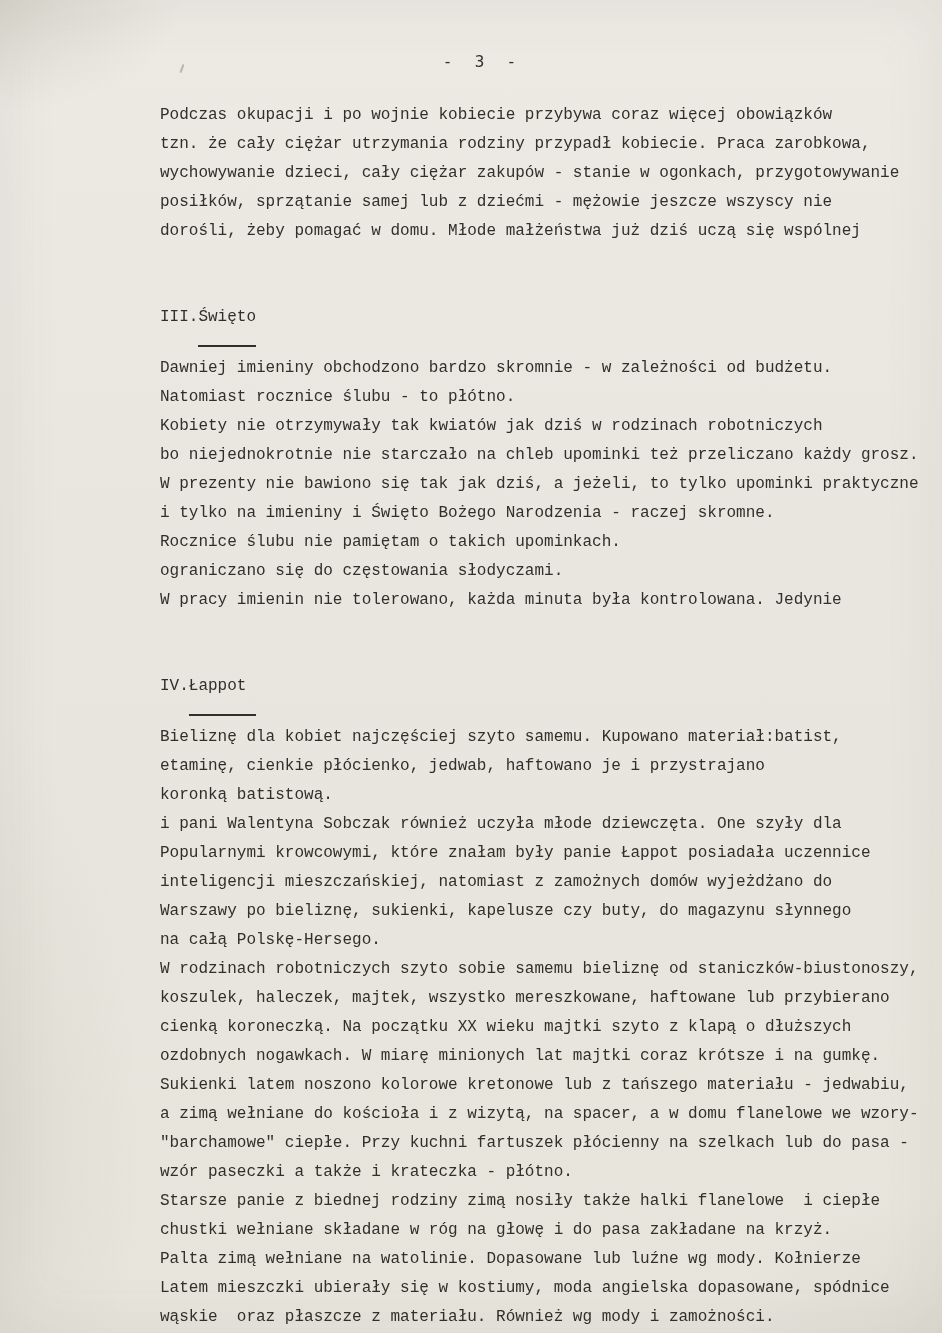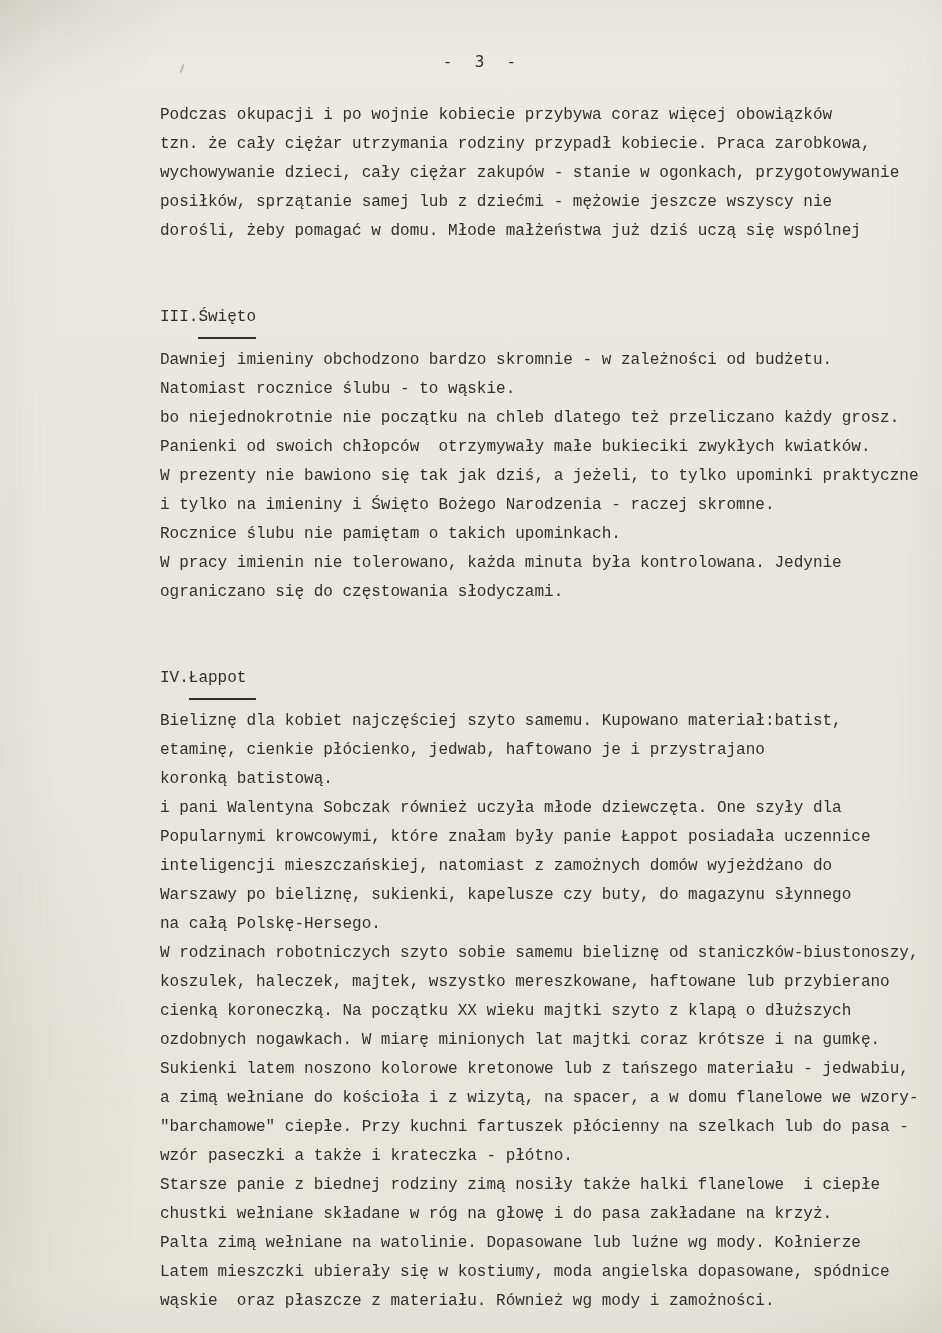--- a/index.html
+++ b/index.html
@@ -47,21 +47,21 @@
     white-space: pre;
     letter-spacing: 0;
   }
   .heading {
     line-height: 29px;
     margin: 0 0 7px 0;
     white-space: pre;
   }
   .heading .underlined {
     border-bottom: 2px solid #312f2a;
-    padding-bottom: 10px;
+    padding-bottom: 18px;
     white-space: pre;
     display: inline-block;
     line-height: 20px;
     margin-top: 48px;
   }
   .stray-mark {
     position: absolute;
     top: 64px;
     left: 181px;
     width: 2px;
@@ -81,28 +81,28 @@
       <div class="paragraph">
         <div class="line">Podczas okupacji i po wojnie kobiecie przybywa coraz więcej obowiązków</div>
         <div class="line">tzn. że cały ciężar utrzymania rodziny przypadł kobiecie. Praca zarobkowa,</div>
         <div class="line">wychowywanie dzieci, cały ciężar zakupów - stanie w ogonkach, przygotowywanie</div>
         <div class="line">posiłków, sprzątanie samej lub z dziećmi - mężowie jeszcze wszyscy nie</div>
         <div class="line">dorośli, żeby pomagać w domu. Młode małżeństwa już dziś uczą się wspólnej</div>
       </div>
       <div class="heading"><span>III.</span><span class="underlined">Święto</span></div>
       <div class="paragraph">
         <div class="line">Dawniej imieniny obchodzono bardzo skromnie - w zależności od budżetu.</div>
-        <div class="line">Natomiast rocznice ślubu - to wąskie.</div>
-        <div class="line">bo niejednokrotnie nie początku na chleb dlatego też przeliczano każdy grosz.</div>
-        <div class="line">Panienki od swoich chłopców  otrzymywały małe bukieciki zwykłych kwiatków.</div>
+        <div class="line">Natomiast rocznice ślubu - to płótno.</div>
+        <div class="line">Kobiety nie otrzymywały tak kwiatów jak dziś w rodzinach robotniczych</div>
+        <div class="line">bo niejednokrotnie nie starczało na chleb upominki też przeliczano każdy grosz.</div>
         <div class="line">W prezenty nie bawiono się tak jak dziś, a jeżeli, to tylko upominki praktyczne</div>
         <div class="line">i tylko na imieniny i Święto Bożego Narodzenia - raczej skromne.</div>
         <div class="line">Rocznice ślubu nie pamiętam o takich upominkach.</div>
+        <div class="line">ograniczano się do częstowania słodyczami.</div>
         <div class="line">W pracy imienin nie tolerowano, każda minuta była kontrolowana. Jedynie</div>
-        <div class="line">ograniczano się do częstowania słodyczami.</div>
       </div>
       <div class="heading"><span>IV.</span><span class="underlined">Łappot </span></div>
       <div class="paragraph">
         <div class="line">Bieliznę dla kobiet najczęściej szyto samemu. Kupowano materiał:batist,</div>
         <div class="line">etaminę, cienkie płócienko, jedwab, haftowano je i przystrajano</div>
         <div class="line">koronką batistową.</div>
         <div class="line">i pani Walentyna Sobczak również uczyła młode dziewczęta. One szyły dla</div>
         <div class="line">Popularnymi krowcowymi, które znałam były panie Łappot posiadała uczennice</div>
         <div class="line">inteligencji mieszczańskiej, natomiast z zamożnych domów wyjeżdżano do</div>
         <div class="line">Warszawy po bieliznę, sukienki, kapelusze czy buty, do magazynu słynnego</div>

